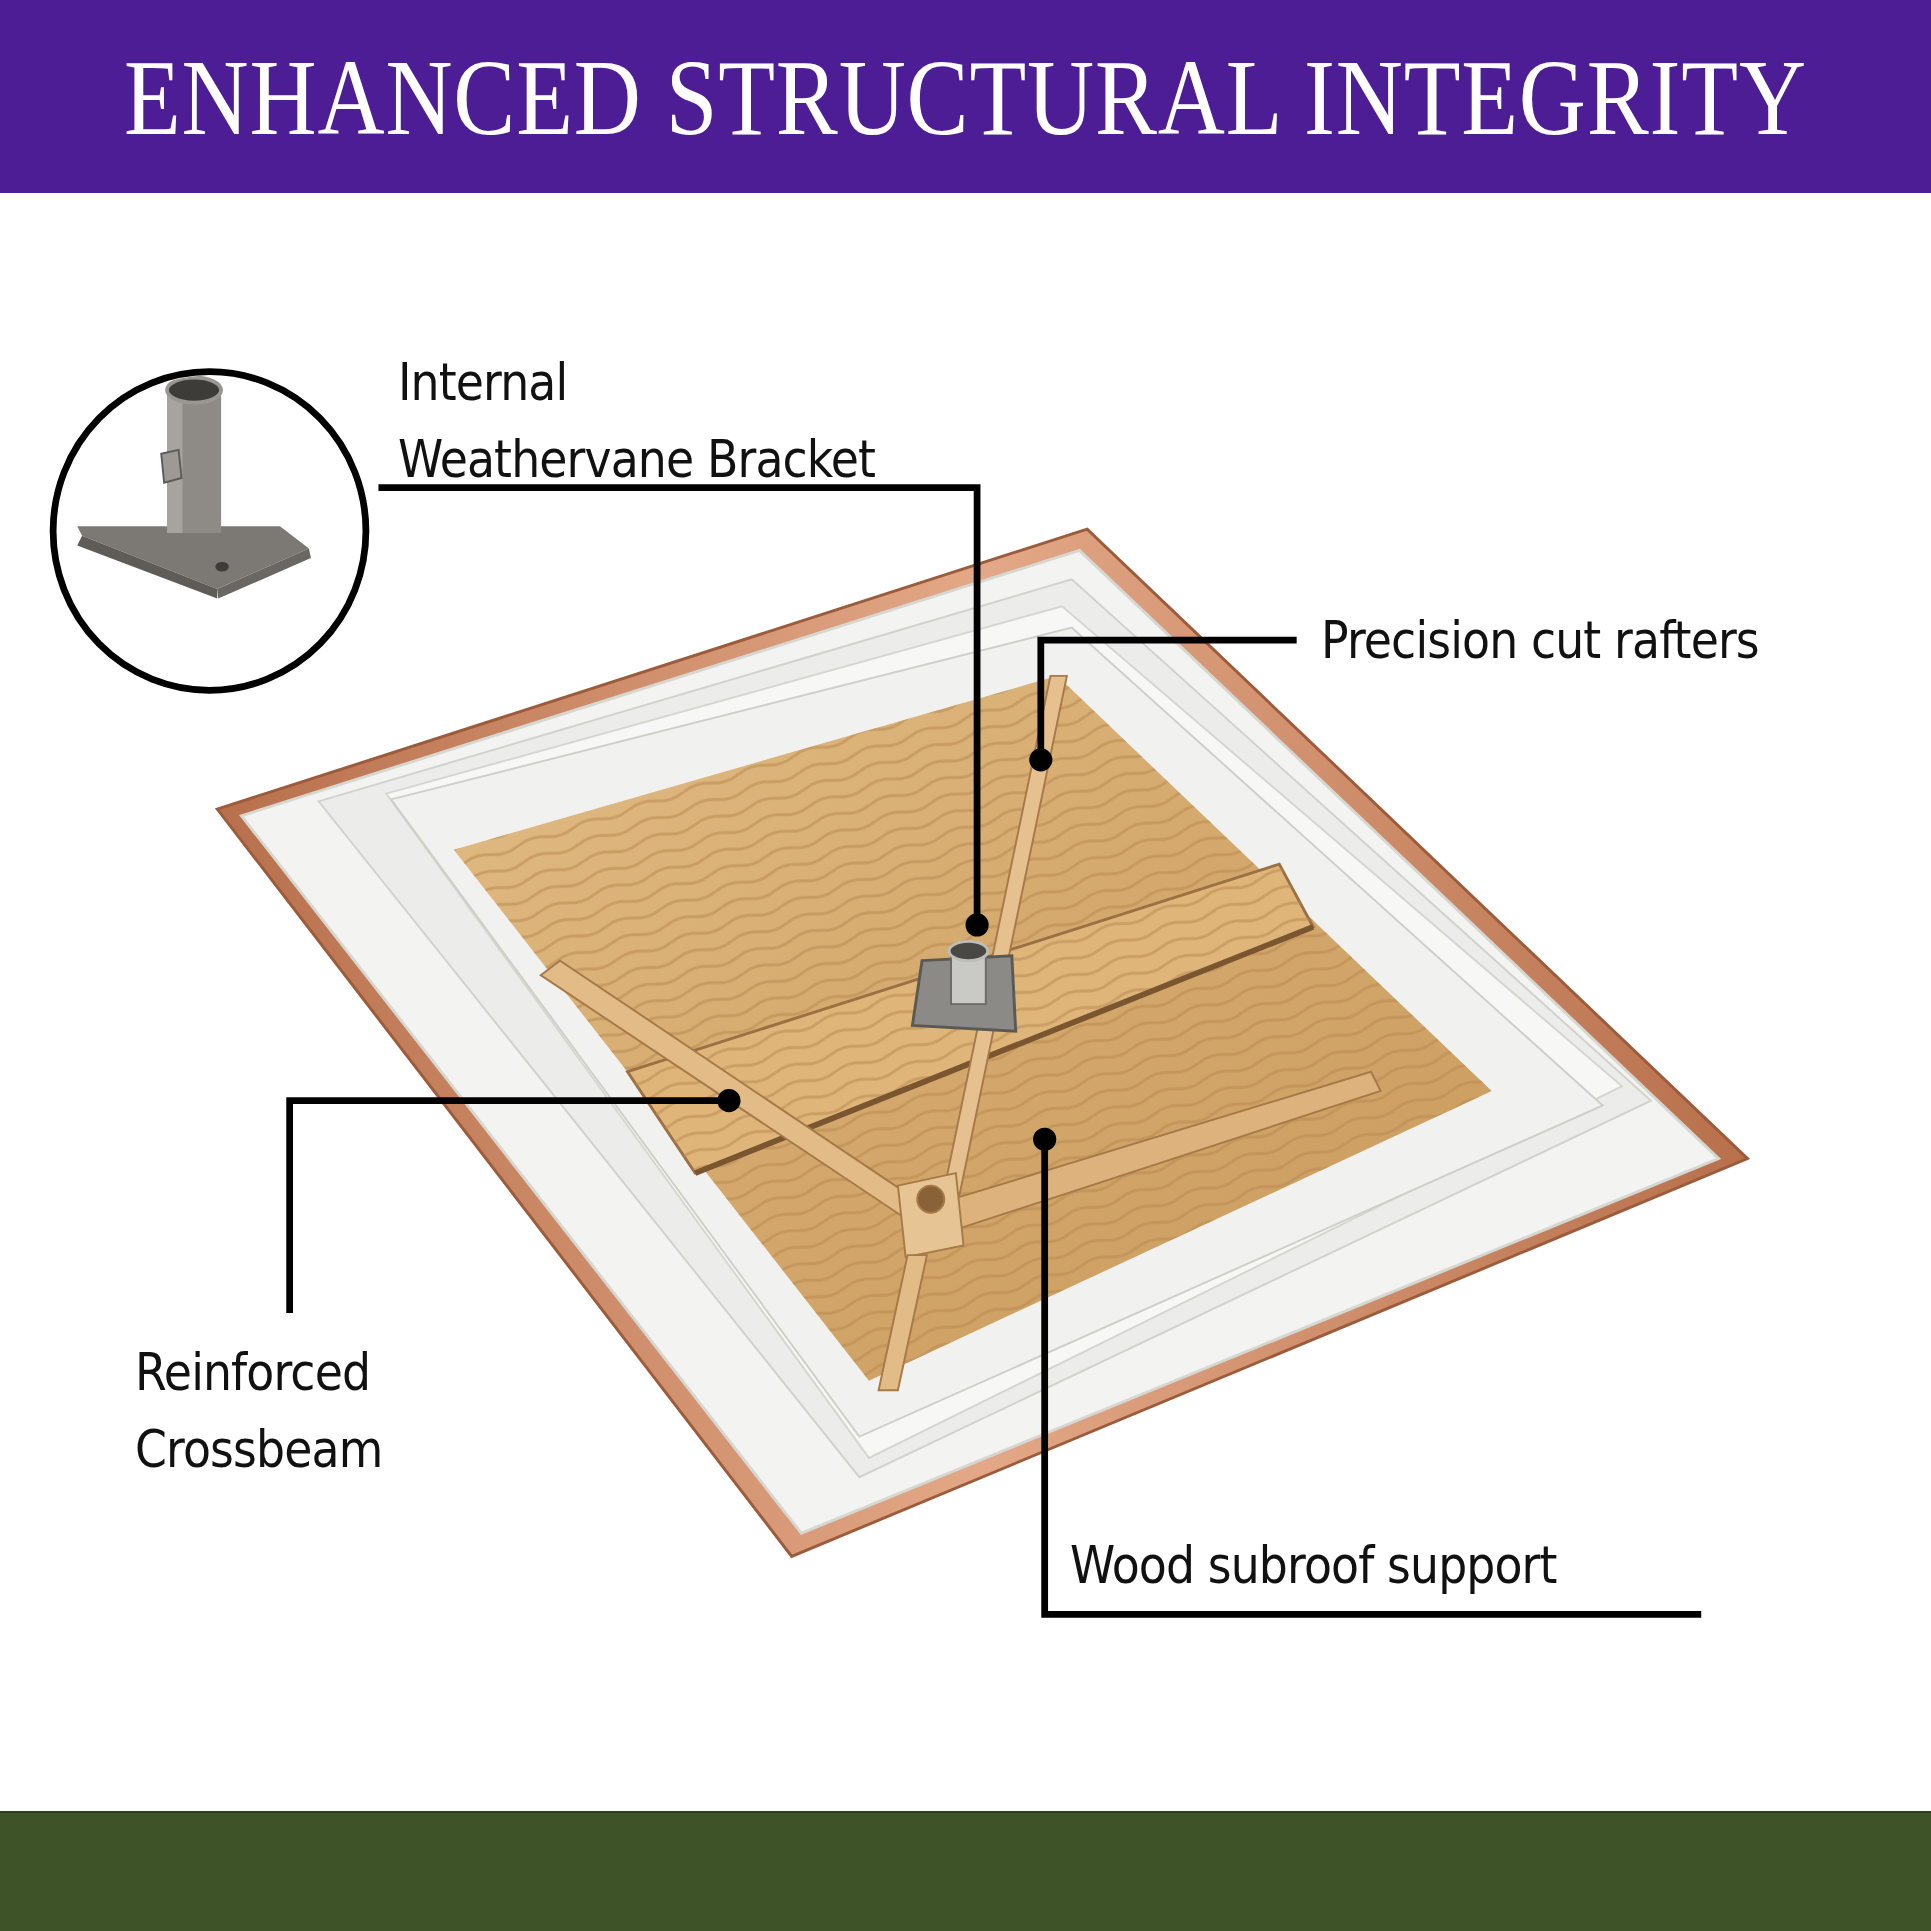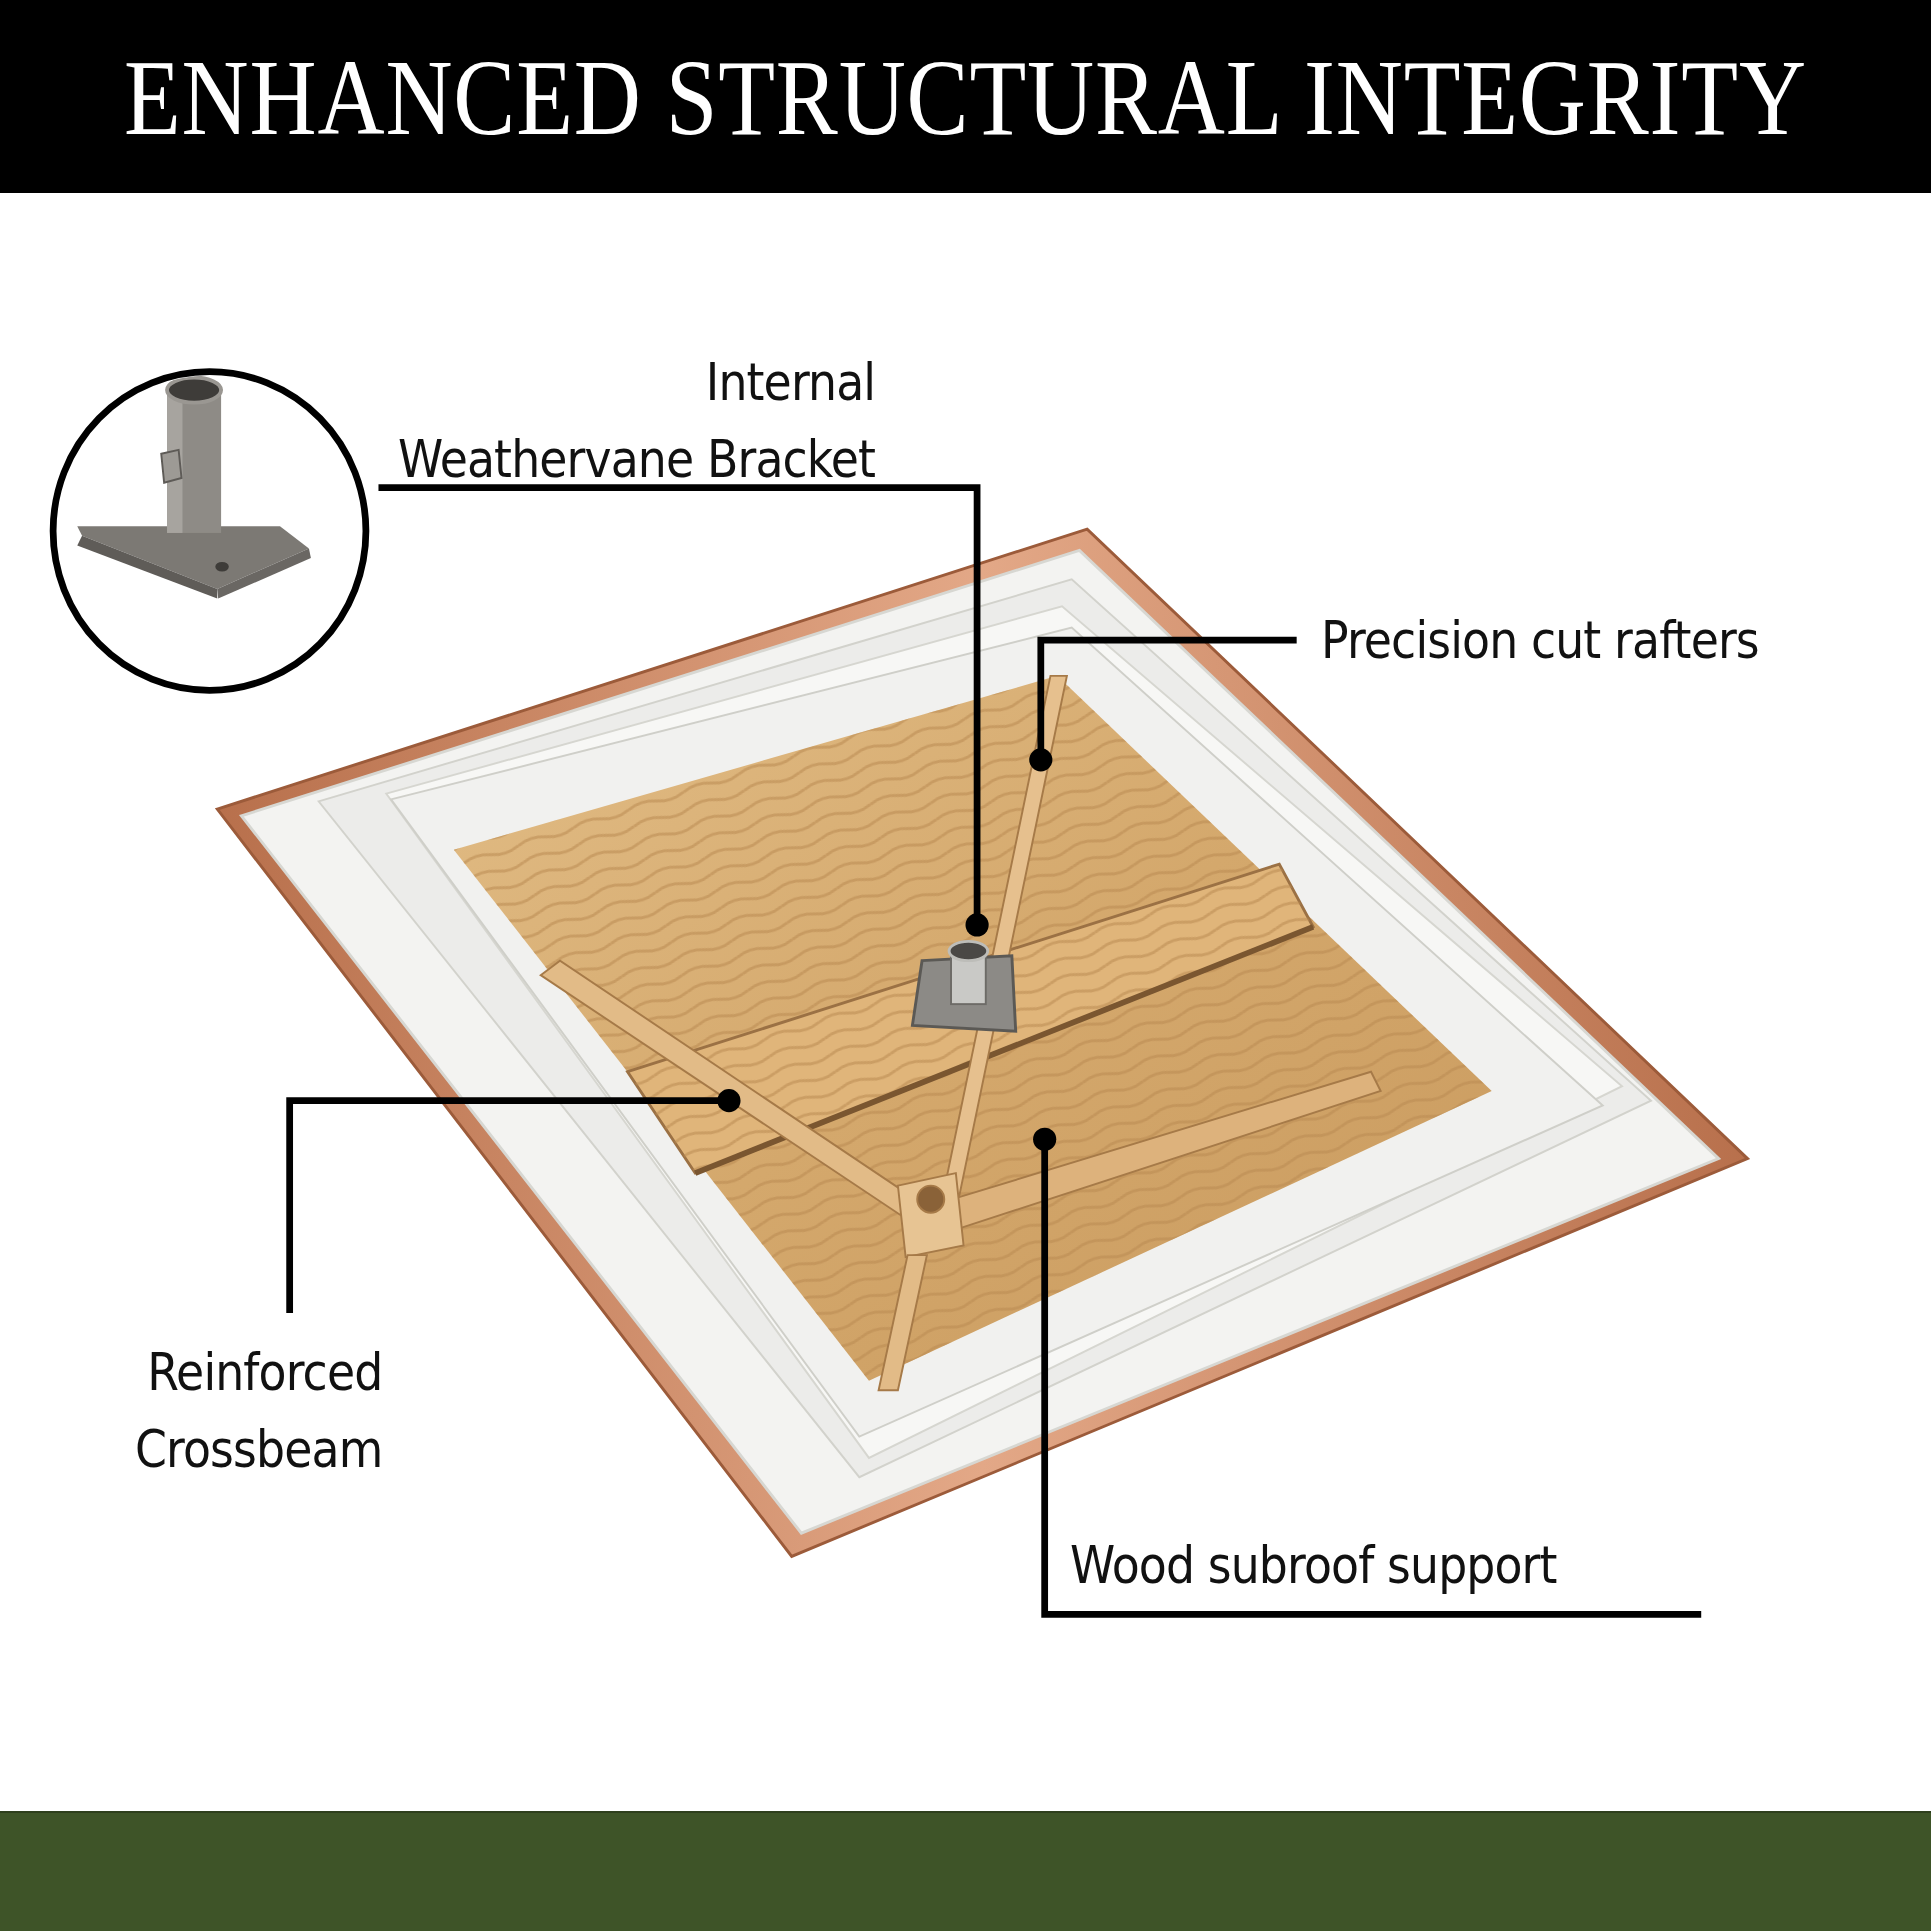--- a/index.html
+++ b/index.html
@@ -1,20 +1,20 @@
 <!DOCTYPE html>
 <html><head>
 <meta charset="utf-8">
 <style>
   html,body{margin:0;padding:0;background:#ffffff;}
   body{width:1931px;height:1931px;position:relative;overflow:hidden;font-family:"Liberation Sans",sans-serif;}
-  .header{position:absolute;left:0;top:0;width:1931px;height:193px;background:#000000;display:flex;align-items:center;justify-content:center;}
+  .header{position:absolute;left:0;top:0;width:1931px;height:193px;background:#4c1d95;display:flex;align-items:center;justify-content:center;}
   .title{color:#ffffff;font-family:"Liberation Serif","DejaVu Serif",serif;font-size:108px;letter-spacing:1px;white-space:nowrap;transform:scaleX(0.86);transform-origin:center;line-height:1;padding-top:3.9px;}
   .footer{position:absolute;left:0;top:1811px;width:1931px;height:120px;background:#3e5428;border-top:2.9px solid #2e3f1d;}
-  .stage{position:absolute;left:0;top:0;width:1931px;height:1931px;text-align:right;}
+  .stage{position:absolute;left:0;top:0;width:1931px;height:1931px;}
   .label{position:absolute;color:#111111;font-family:"DejaVu Sans","Liberation Sans",sans-serif;font-size:52px;line-height:77px;letter-spacing:-1px;white-space:nowrap;transform:scaleX(0.88);transform-origin:left top;}
 </style>
 </head>
 <body>
 
 <div class="header">
   <div class="title">ENHANCED STRUCTURAL INTEGRITY</div>
 </div>
 
 <div class="stage">

